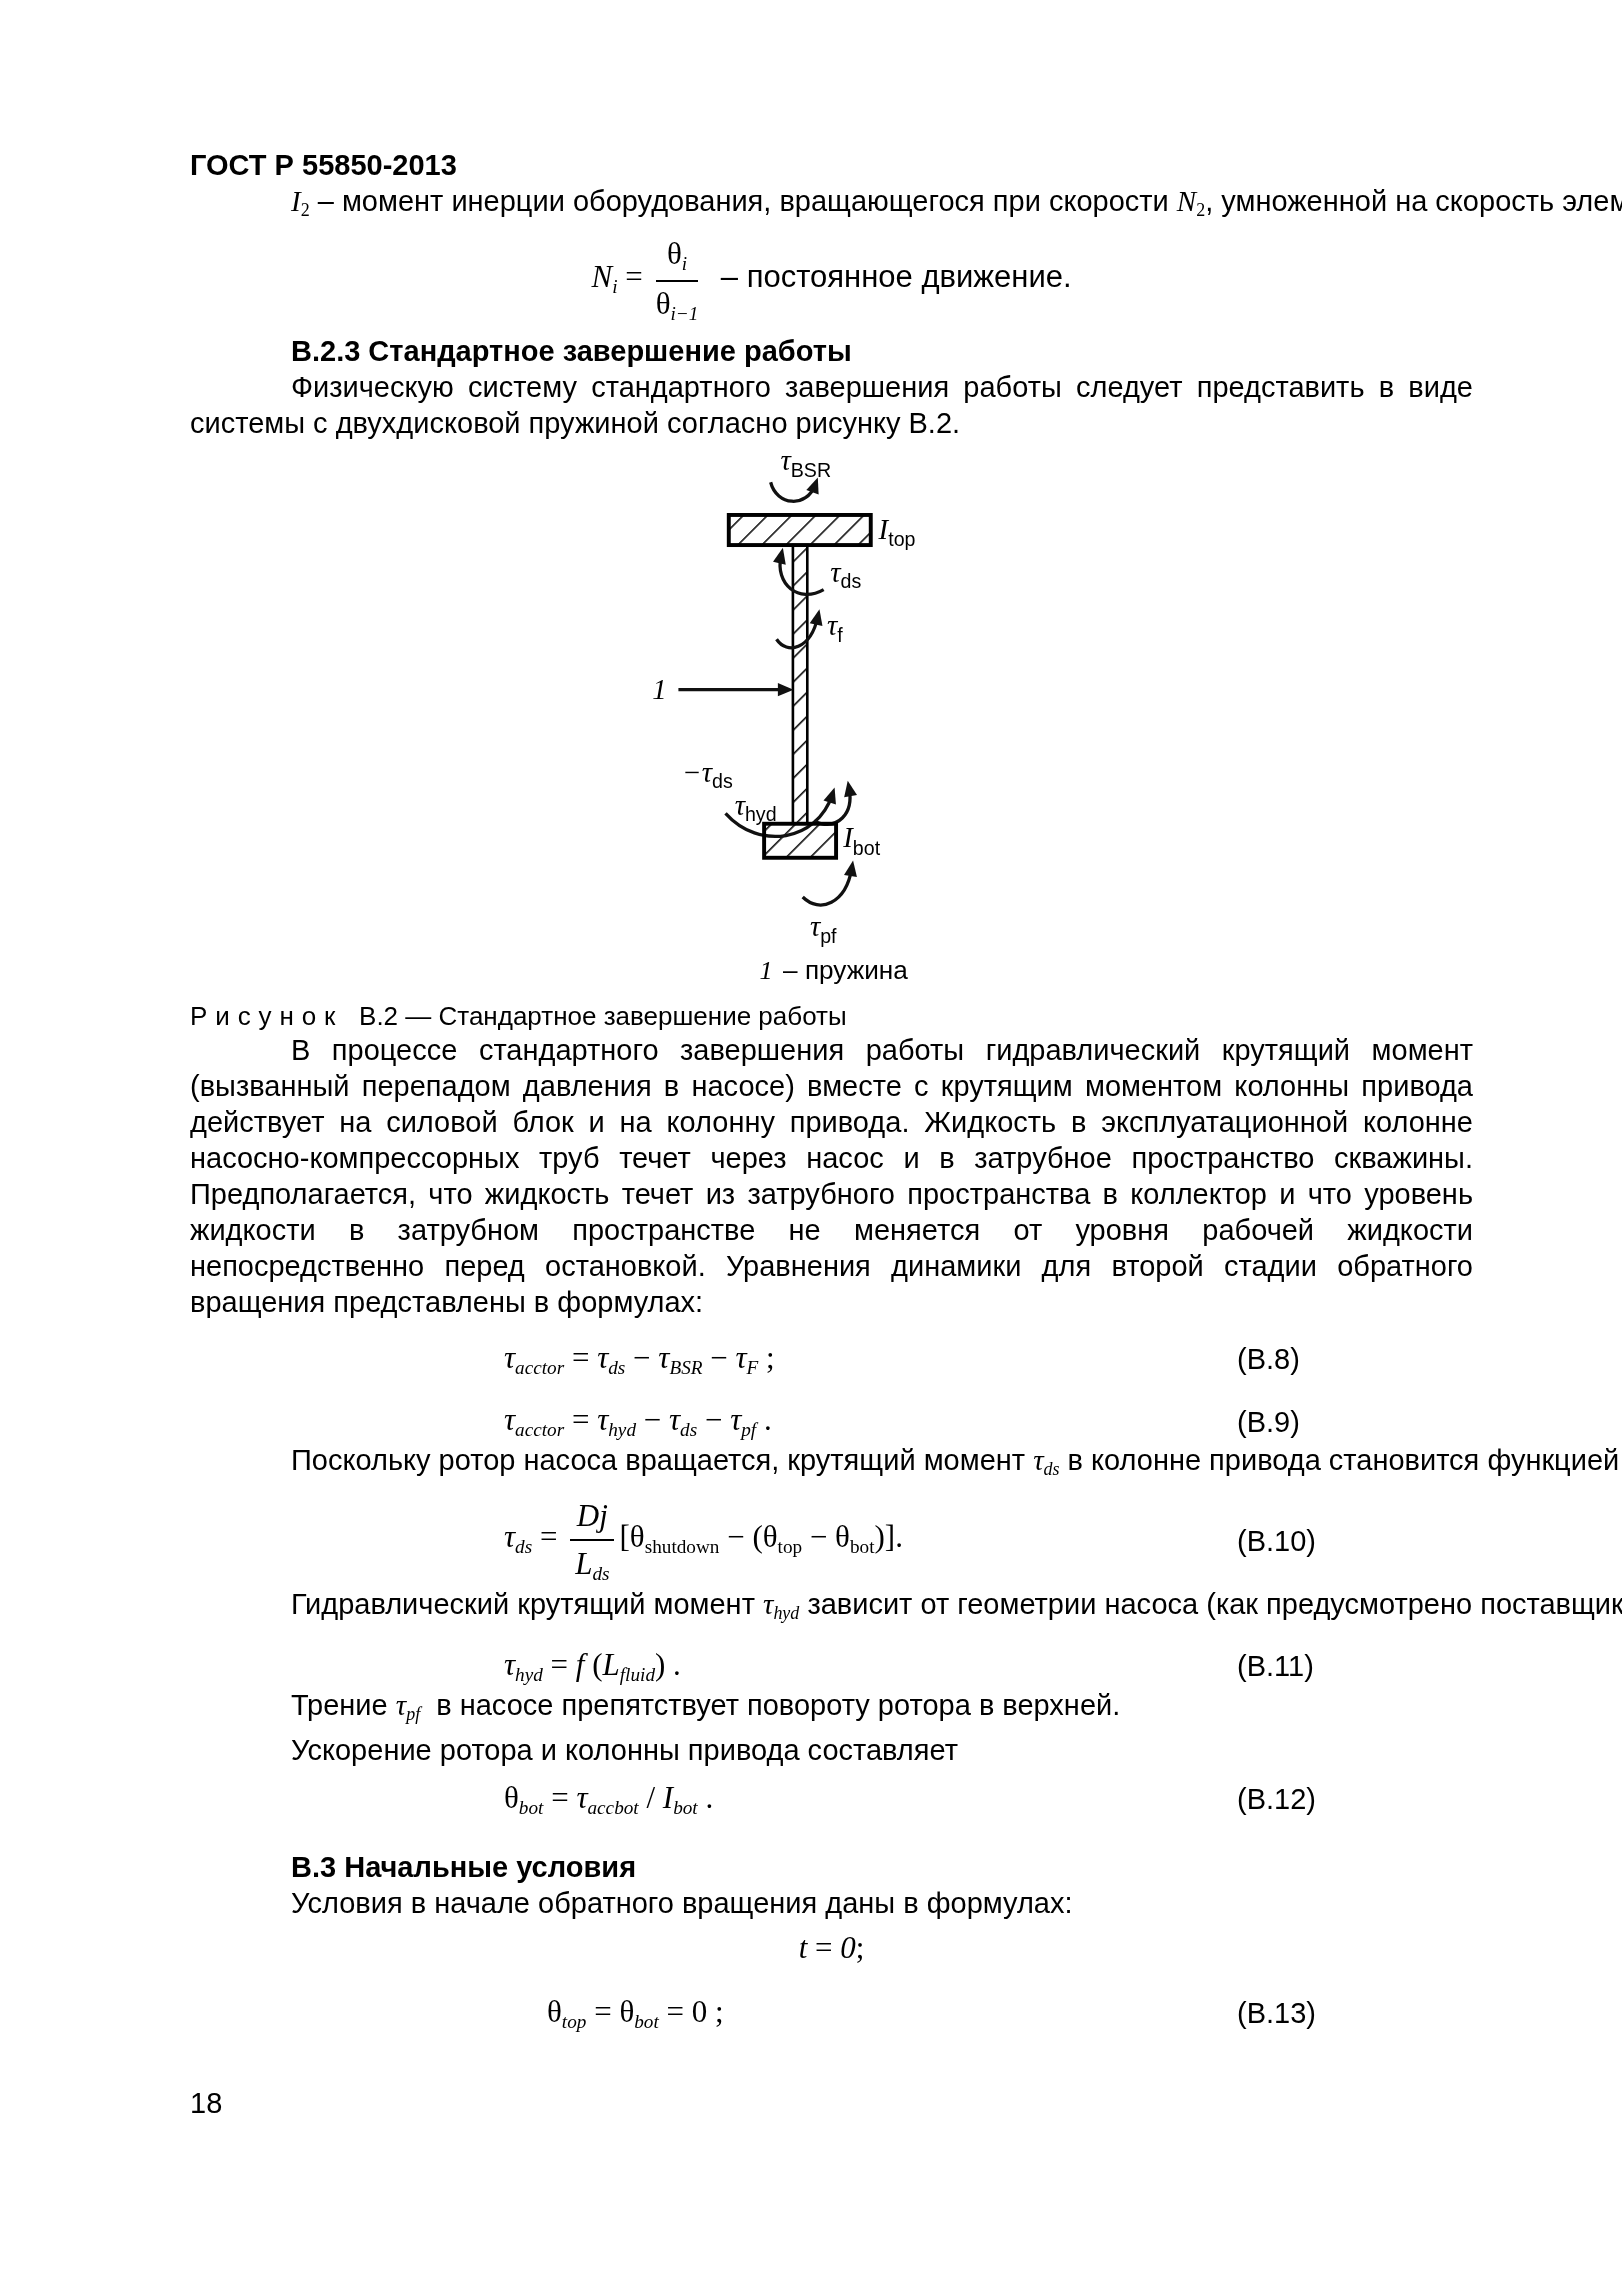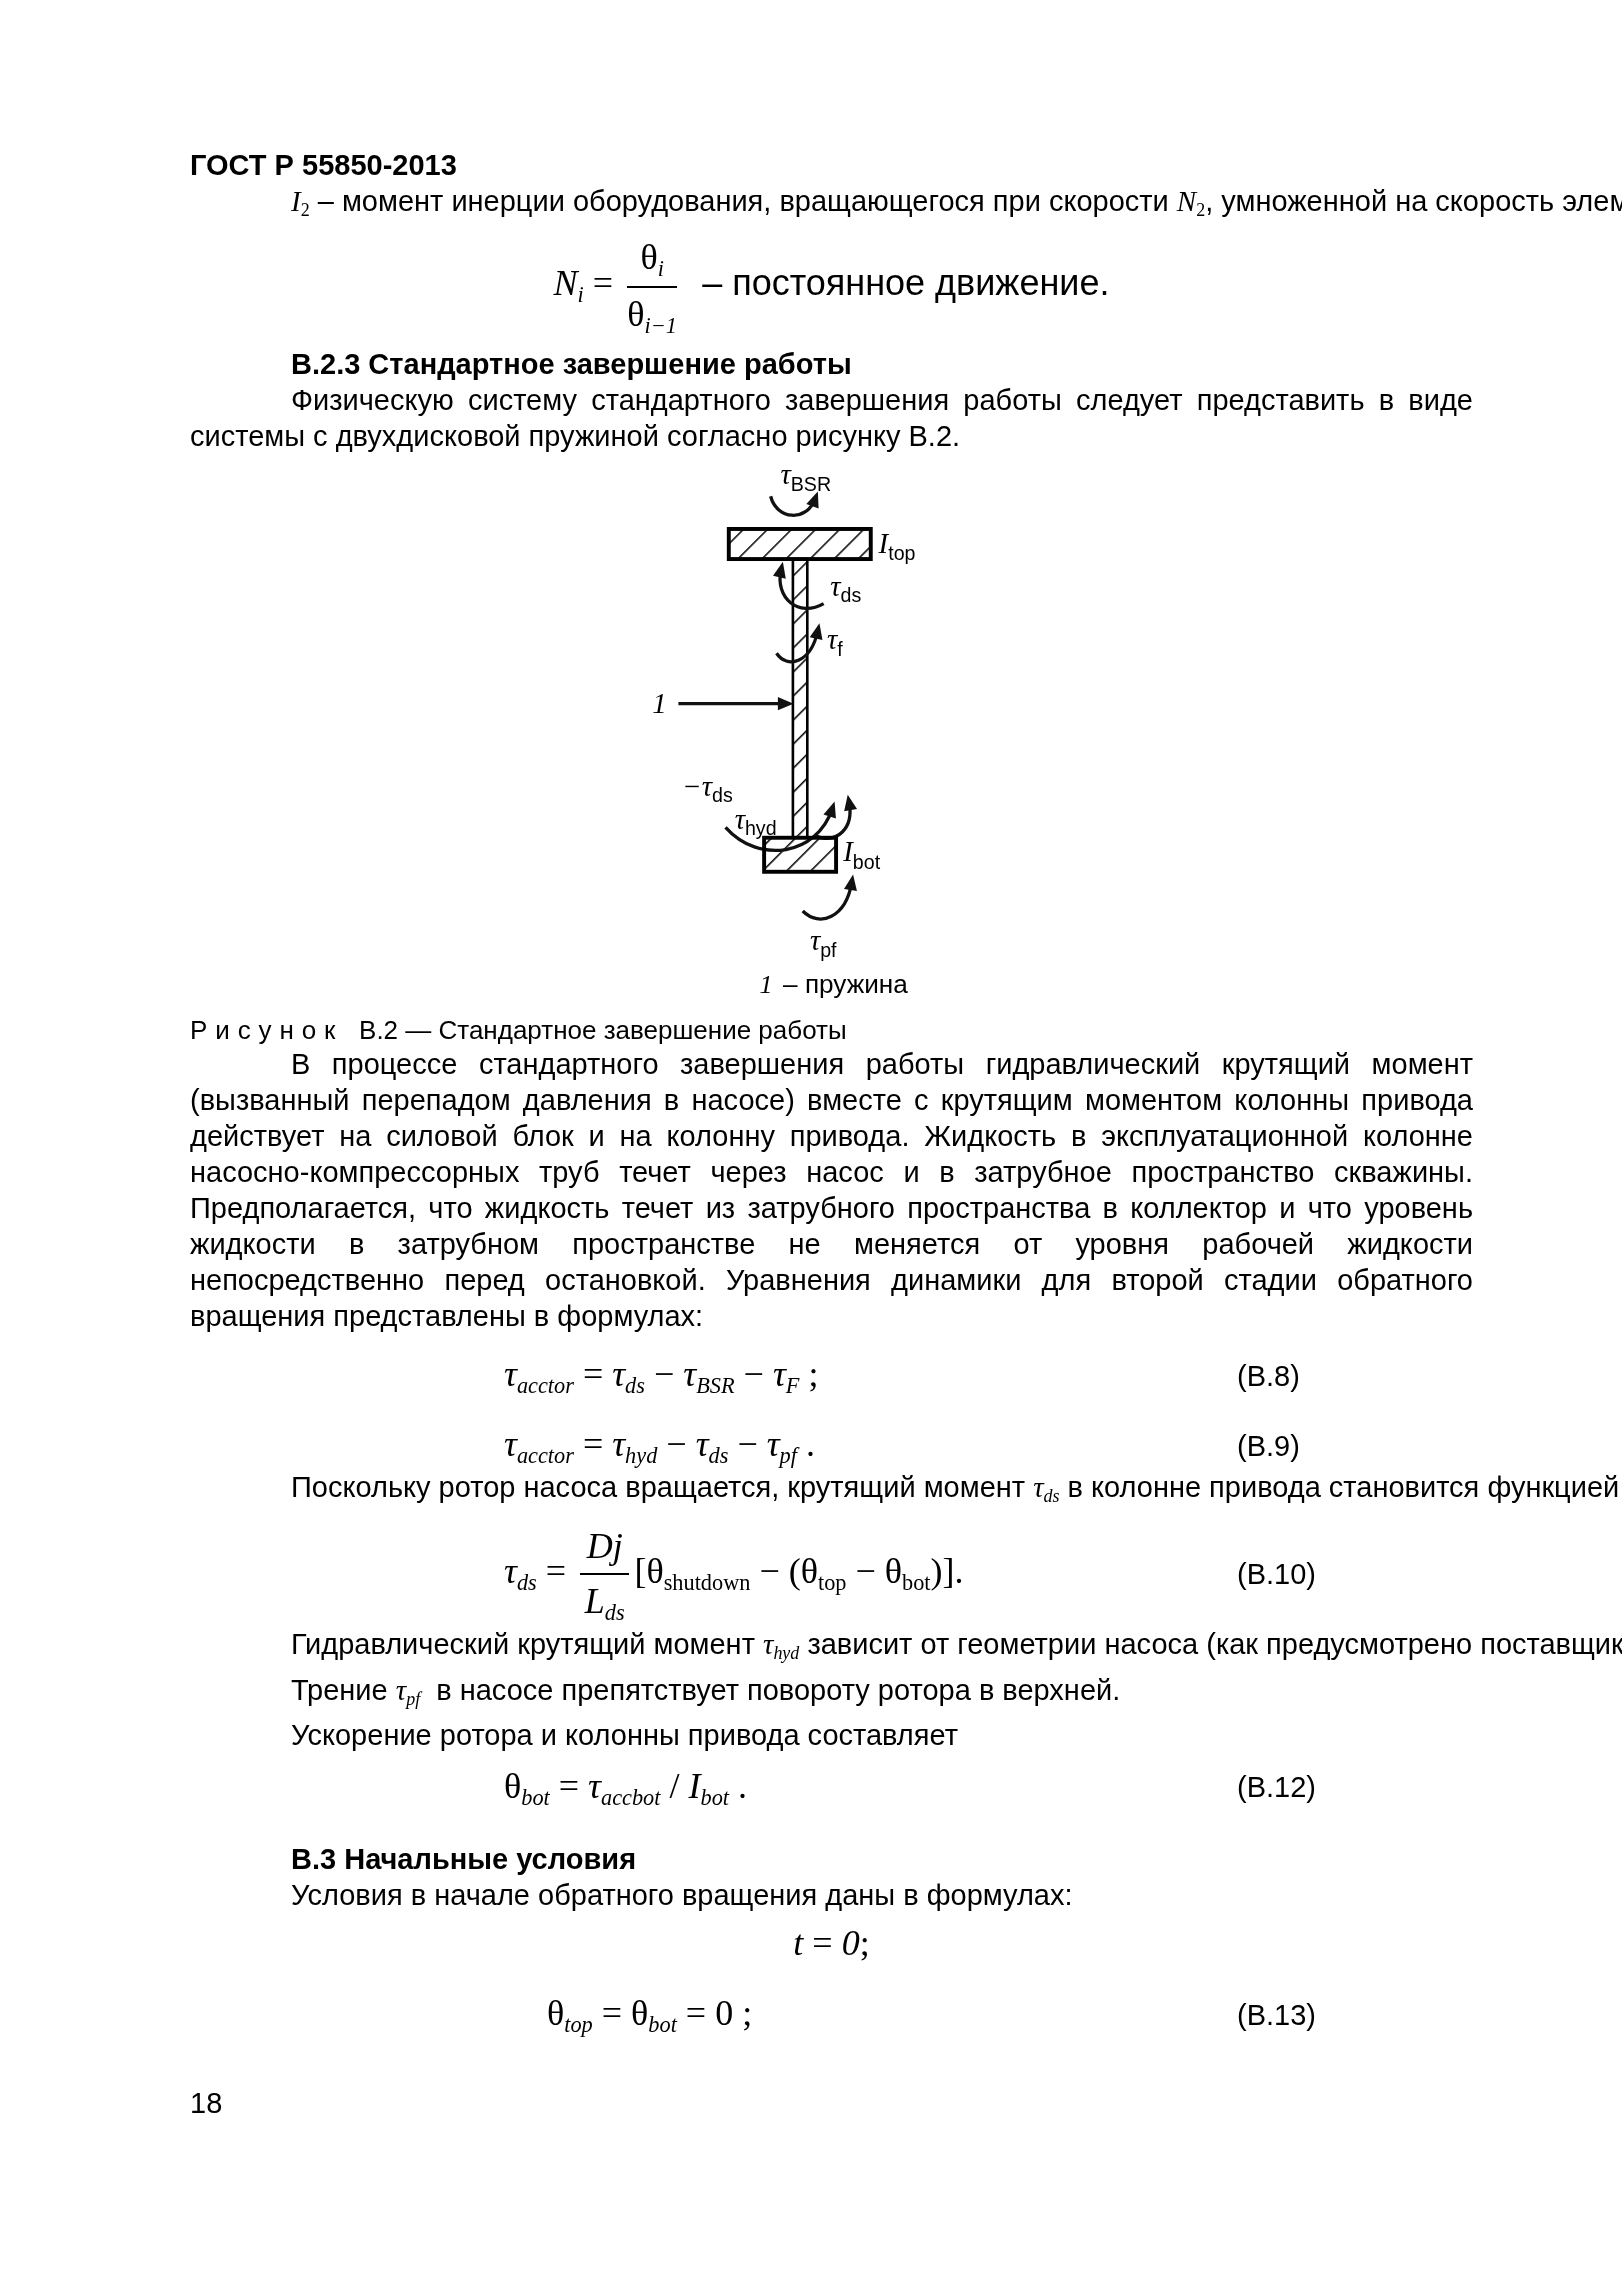--- a/index.html
+++ b/index.html
@@ -7,21 +7,21 @@
   .content{position:absolute;left:190px;top:0;width:1283px;padding-top:147px;}
   .doc-header{font:bold 29px/36px "Liberation Sans",sans-serif;margin:0;}
   p.body{font:29px/36px "Liberation Sans",sans-serif;text-align:justify;text-indent:101px;margin:0;}
   .heading{font:bold 29px/36px "Liberation Sans",sans-serif;text-indent:101px;margin:0;}
   
   .tk-t{font-family:"Liberation Sans",sans-serif;font-style:normal;white-space:pre;}
   .tk-v{font-family:"Liberation Serif",serif;font-style:italic;white-space:pre;}
   .tk-r{font-family:"Liberation Serif",serif;font-style:normal;white-space:pre;}
   .tk-s{font-family:"Liberation Serif",serif;font-style:italic;font-size:0.62em;vertical-align:-0.3em;white-space:pre;}
   .tk-sr{font-family:"Liberation Serif",serif;font-style:normal;font-size:0.62em;vertical-align:-0.3em;white-space:pre;}
-  .fx{font-size:36px;line-height:1.25;}
+  .fx{font-size:31px;line-height:1.25;}
   .frac{display:inline-block;text-align:center;vertical-align:middle;margin:0 5.2px;}
   .frac .num{display:block;border-bottom:2px solid #000;padding:1.3px 6.5px 3.9px;}
   .frac .den{display:block;padding-top:3.9px;}
   .eqrow{position:relative;}
   .eqrow .fx{margin-left:314px;display:inline-block;}
   .eqrow.b13 .fx{margin-left:357px;}
   .eqnum{position:absolute;left:1047px;top:50%;transform:translateY(-50%);font:29px "Liberation Sans",sans-serif;}
   .eqcenter{text-align:center;}
   
   .p1{margin-top:31px;}
@@ -130,20 +130,24 @@
 
     <p class="body p4"><span class="tk-t">Поскольку ротор насоса вращается, крутящий момент </span><span class="tk-v">τ</span><span class="tk-s">ds</span><span class="tk-t"> в колонне привода становится функцией числа поворотов верхней части колонны привода </span></p>
 
     <div class="eqrow row-b10">
       <span class="fx"><span class="tk-v">τ</span><span class="tk-s">ds</span><span class="tk-r"> = </span><span class="frac"><span class="num"><span class="tk-v">Dj</span></span><span class="den"><span class="tk-v">L</span><span class="tk-s">ds</span></span></span><span class="tk-r">[θ</span><span class="tk-sr">shutdown</span><span class="tk-r"> − (θ</span><span class="tk-sr">top</span><span class="tk-r"> − θ</span><span class="tk-sr">bot</span><span class="tk-r">)].</span></span>
       <span class="eqnum">(В.10)</span>
     </div>
 
     <p class="body p5"><span class="tk-t">Гидравлический крутящий момент </span><span class="tk-v">τ</span><span class="tk-s">hyd</span><span class="tk-t"> зависит от геометрии насоса (как предусмотрено поставщиком/изготовителем насоса) и является функцией перепада давления в насосе, выражаемой уровнем жидкости над насосом </span></p>
 
+    <div class="eqrow row-b11">
+      <span class="fx"><span class="tk-v">τ</span><span class="tk-s">hyd</span><span class="tk-r"> = </span><span class="tk-v">f</span><span class="tk-r"> (</span><span class="tk-v">L</span><span class="tk-s">fluid</span><span class="tk-r">) .</span></span>
+      <span class="eqnum">(В.11)</span>
+    </div>
 
     <p class="body p6"><span class="tk-t">Трение </span><span class="tk-v">τ</span><span class="tk-s">pf</span><span class="tk-t">  в насосе препятствует повороту ротора в верхней.</span></p>
     <p class="body">Ускорение ротора и колонны привода составляет</p>
 
     <div class="eqrow row-b12">
       <span class="fx"><span class="tk-r">θ</span><span class="tk-s">bot</span><span class="tk-r"> = </span><span class="tk-v">τ</span><span class="tk-s">accbot</span><span class="tk-r"> / </span><span class="tk-v">I</span><span class="tk-s">bot</span><span class="tk-r"> .</span></span>
       <span class="eqnum">(В.12)</span>
     </div>
 
 

